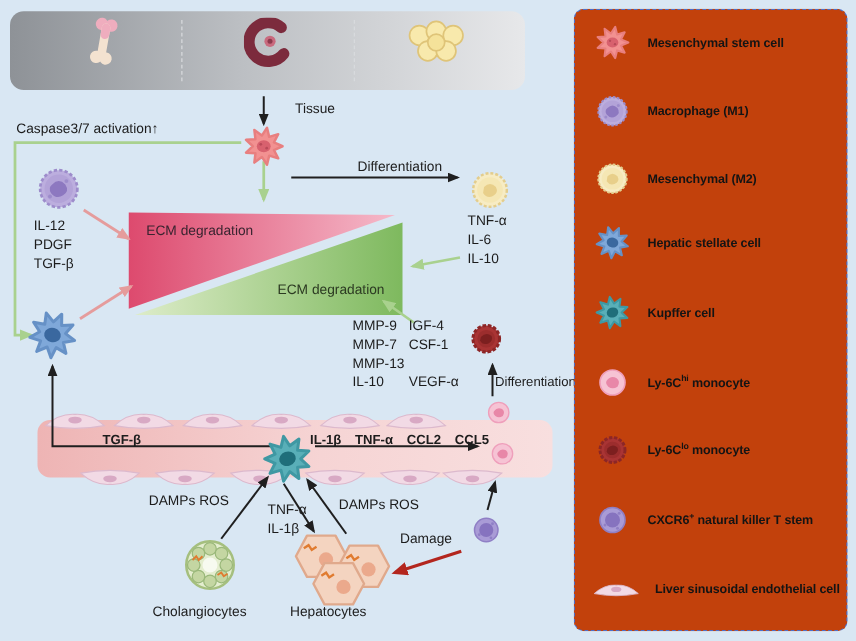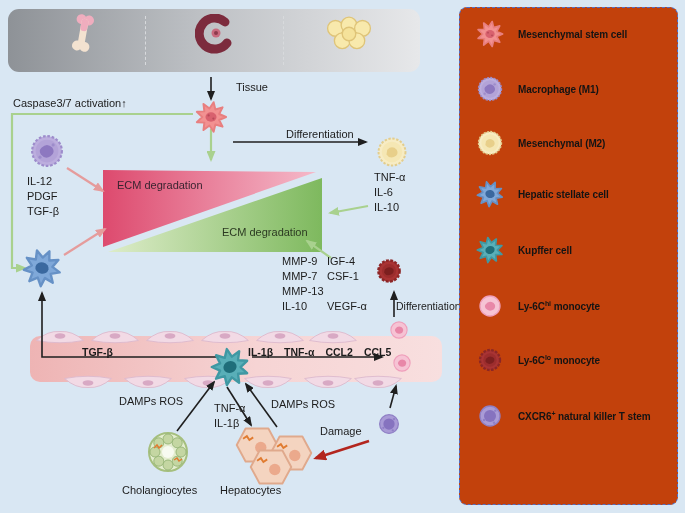--- a/index.html
+++ b/index.html
@@ -291,21 +291,21 @@
     <span>CCL5</span>
   </div>
   <div class="lbl" style="left:119px;top:395px">DAMPs ROS</div>
   <div class="lbl stack" style="left:214px;top:402px">
     <div>TNF-α</div>
     <div>IL-1β</div>
   </div>
   <div class="lbl" style="left:271px;top:398px">DAMPs ROS</div>
   <div class="lbl" style="left:320px;top:425px">Damage</div>
   <div class="lbl" style="left:122px;top:484px">Cholangiocytes</div>
-  <div class="lbl" style="left:220px;top:484px">Hepatocytes</div>
+  <div class="lbl" style="left:232px;top:484px">Hepatocytes</div>
 
   <div class="legend">
     <div class="lg-row" style="top:9px">
       <svg class="lg-ic">
           <use href="#sym-msc" width="100%" height="100%"></use>
         </svg>
       <div class="lg-lb"><span>Mesenchymal stem cell</span><sup></sup><span></span></div>
     </div>
     <div class="lg-row" style="top:64px">
       <svg class="lg-ic">
@@ -342,15 +342,21 @@
           <use href="#sym-monolo" width="100%" height="100%"></use>
         </svg>
       <div class="lg-lb"><span>Ly-6C</span><sup>lo</sup><span> monocyte</span></div>
     </div>
     <div class="lg-row" style="top:391px">
       <svg class="lg-ic">
           <use href="#sym-nkt" width="100%" height="100%"></use>
         </svg>
       <div class="lg-lb"><span>CXCR6</span><sup>+</sup><span> natural killer T stem</span></div>
     </div>
+    <div class="lg-row" style="top:446px">
+      <svg class="lg-ic" style="width:38px;height:15px">
+          <use href="#sym-lsec" width="100%" height="100%"></use>
+        </svg>
+      <div class="lg-lb"><span>Liver sinusoidal endothelial cell</span><sup></sup><span></span></div>
+    </div>
   </div>
 
 </div>
 
 </body></html>

